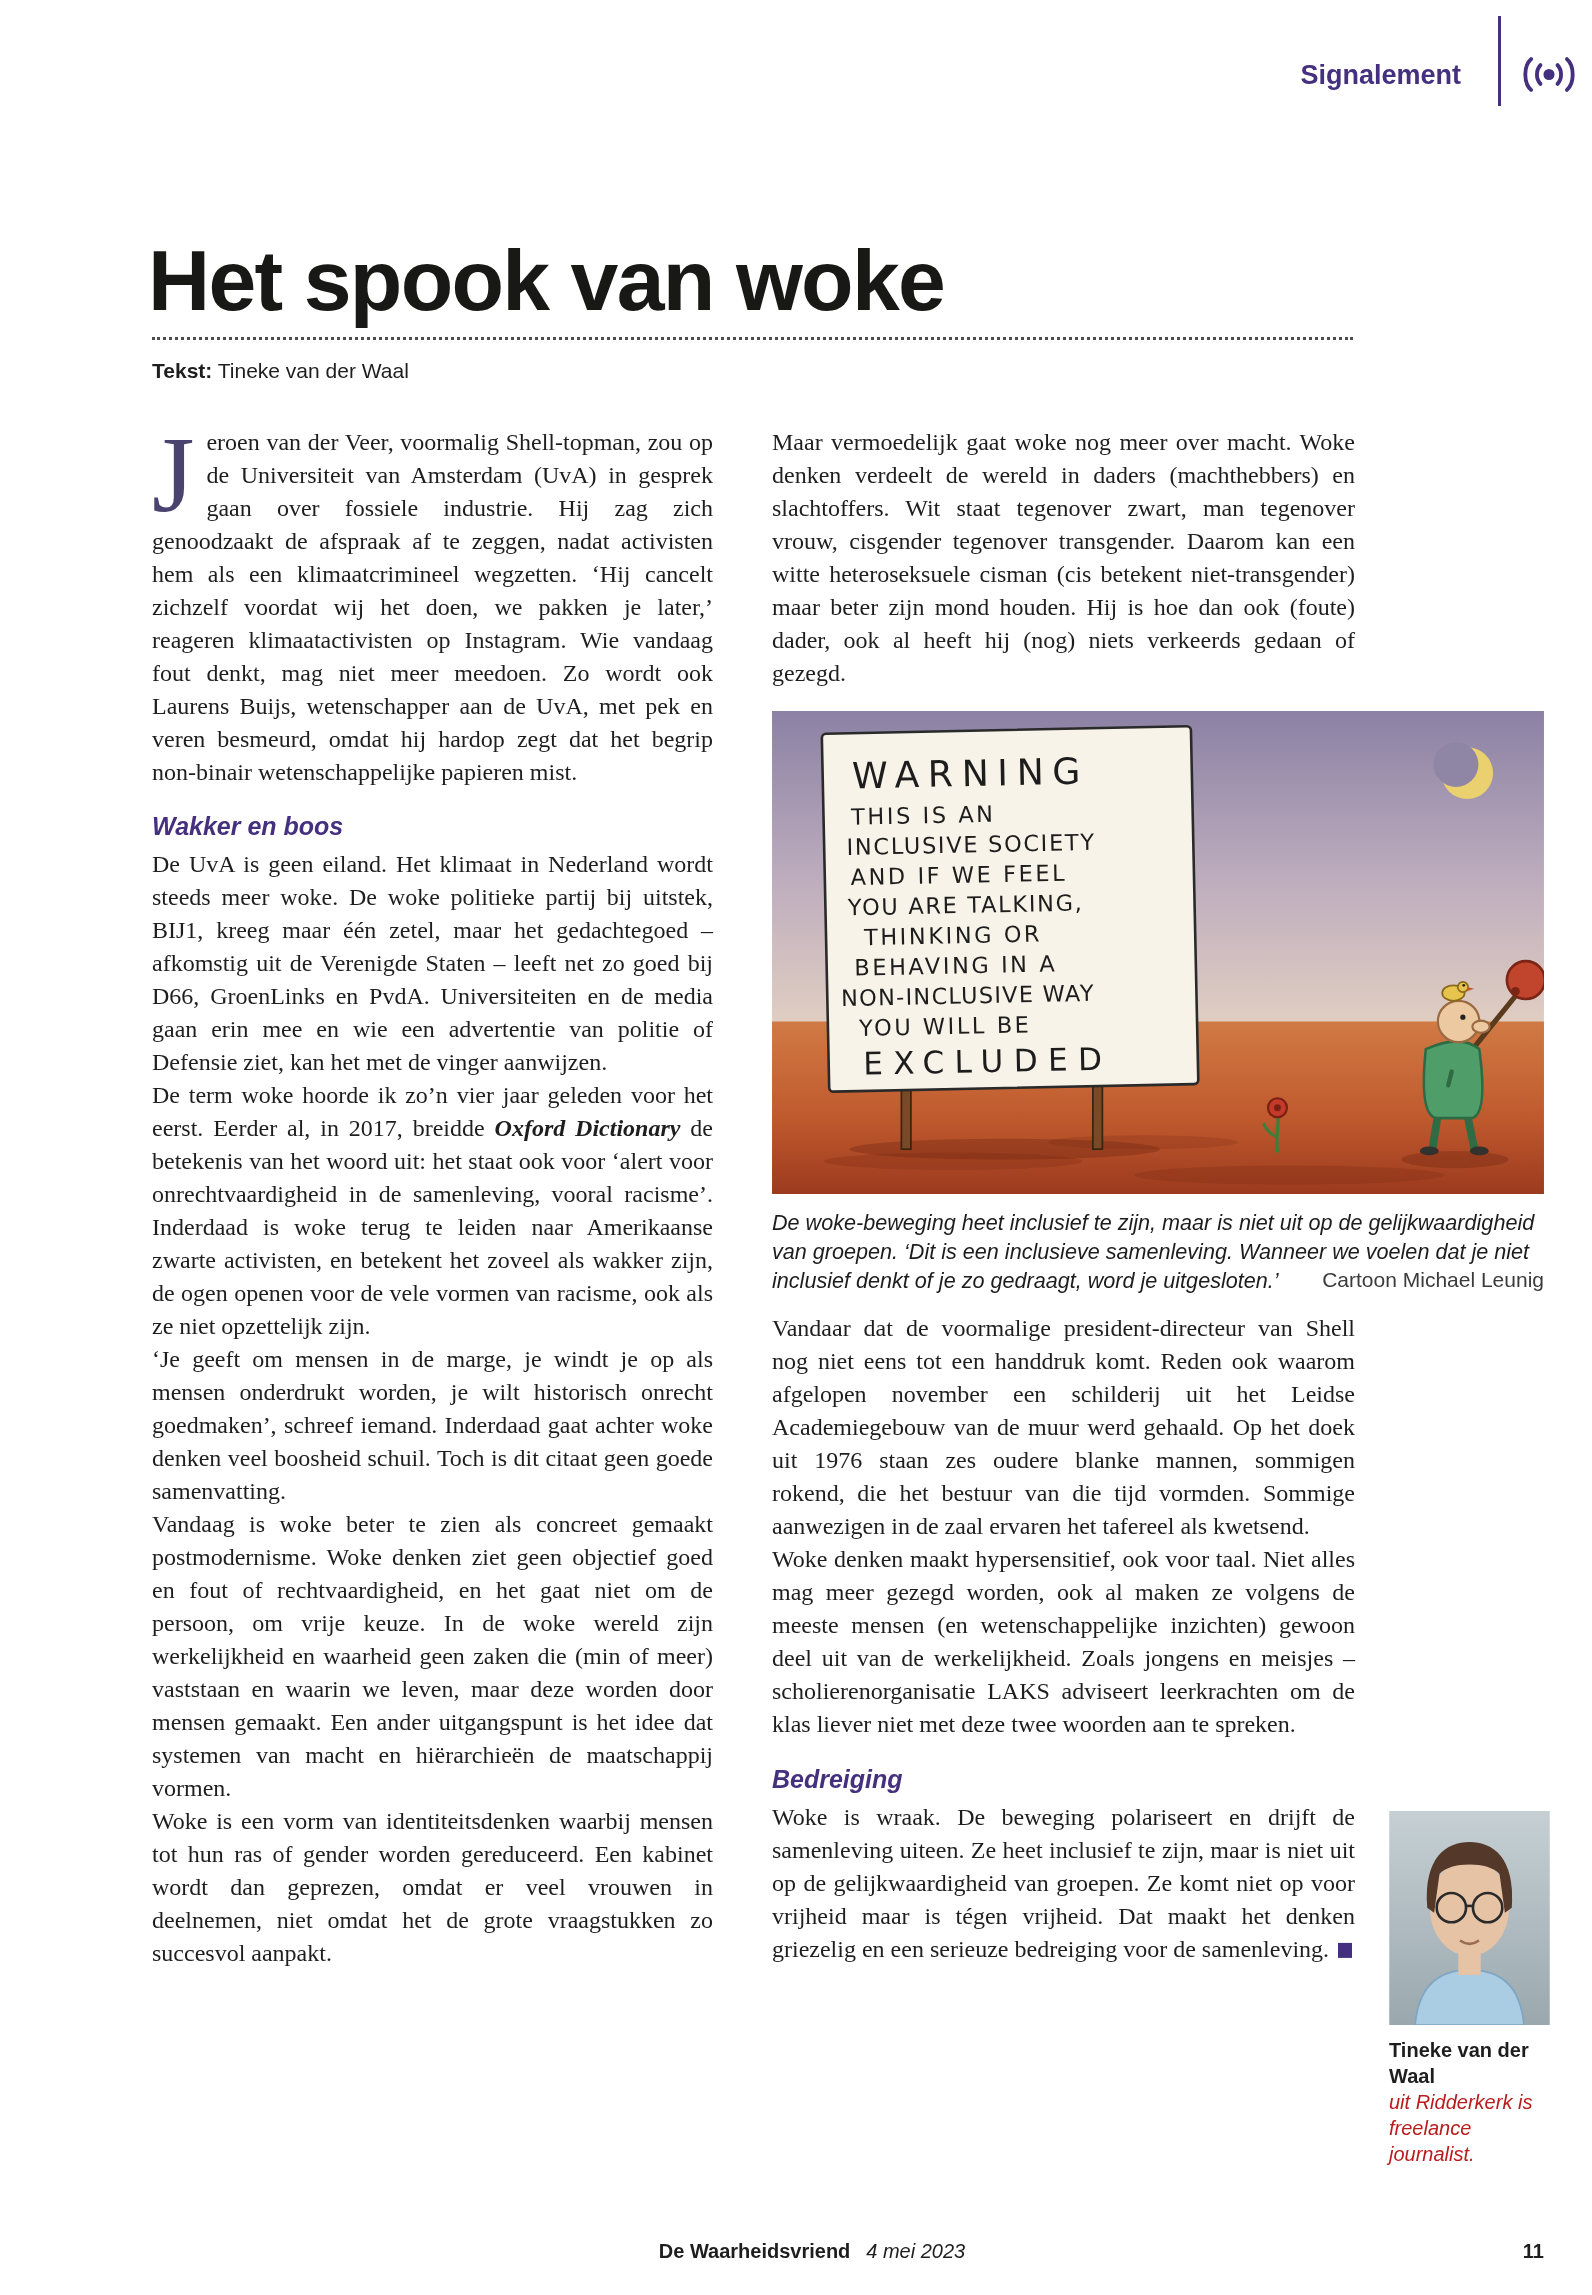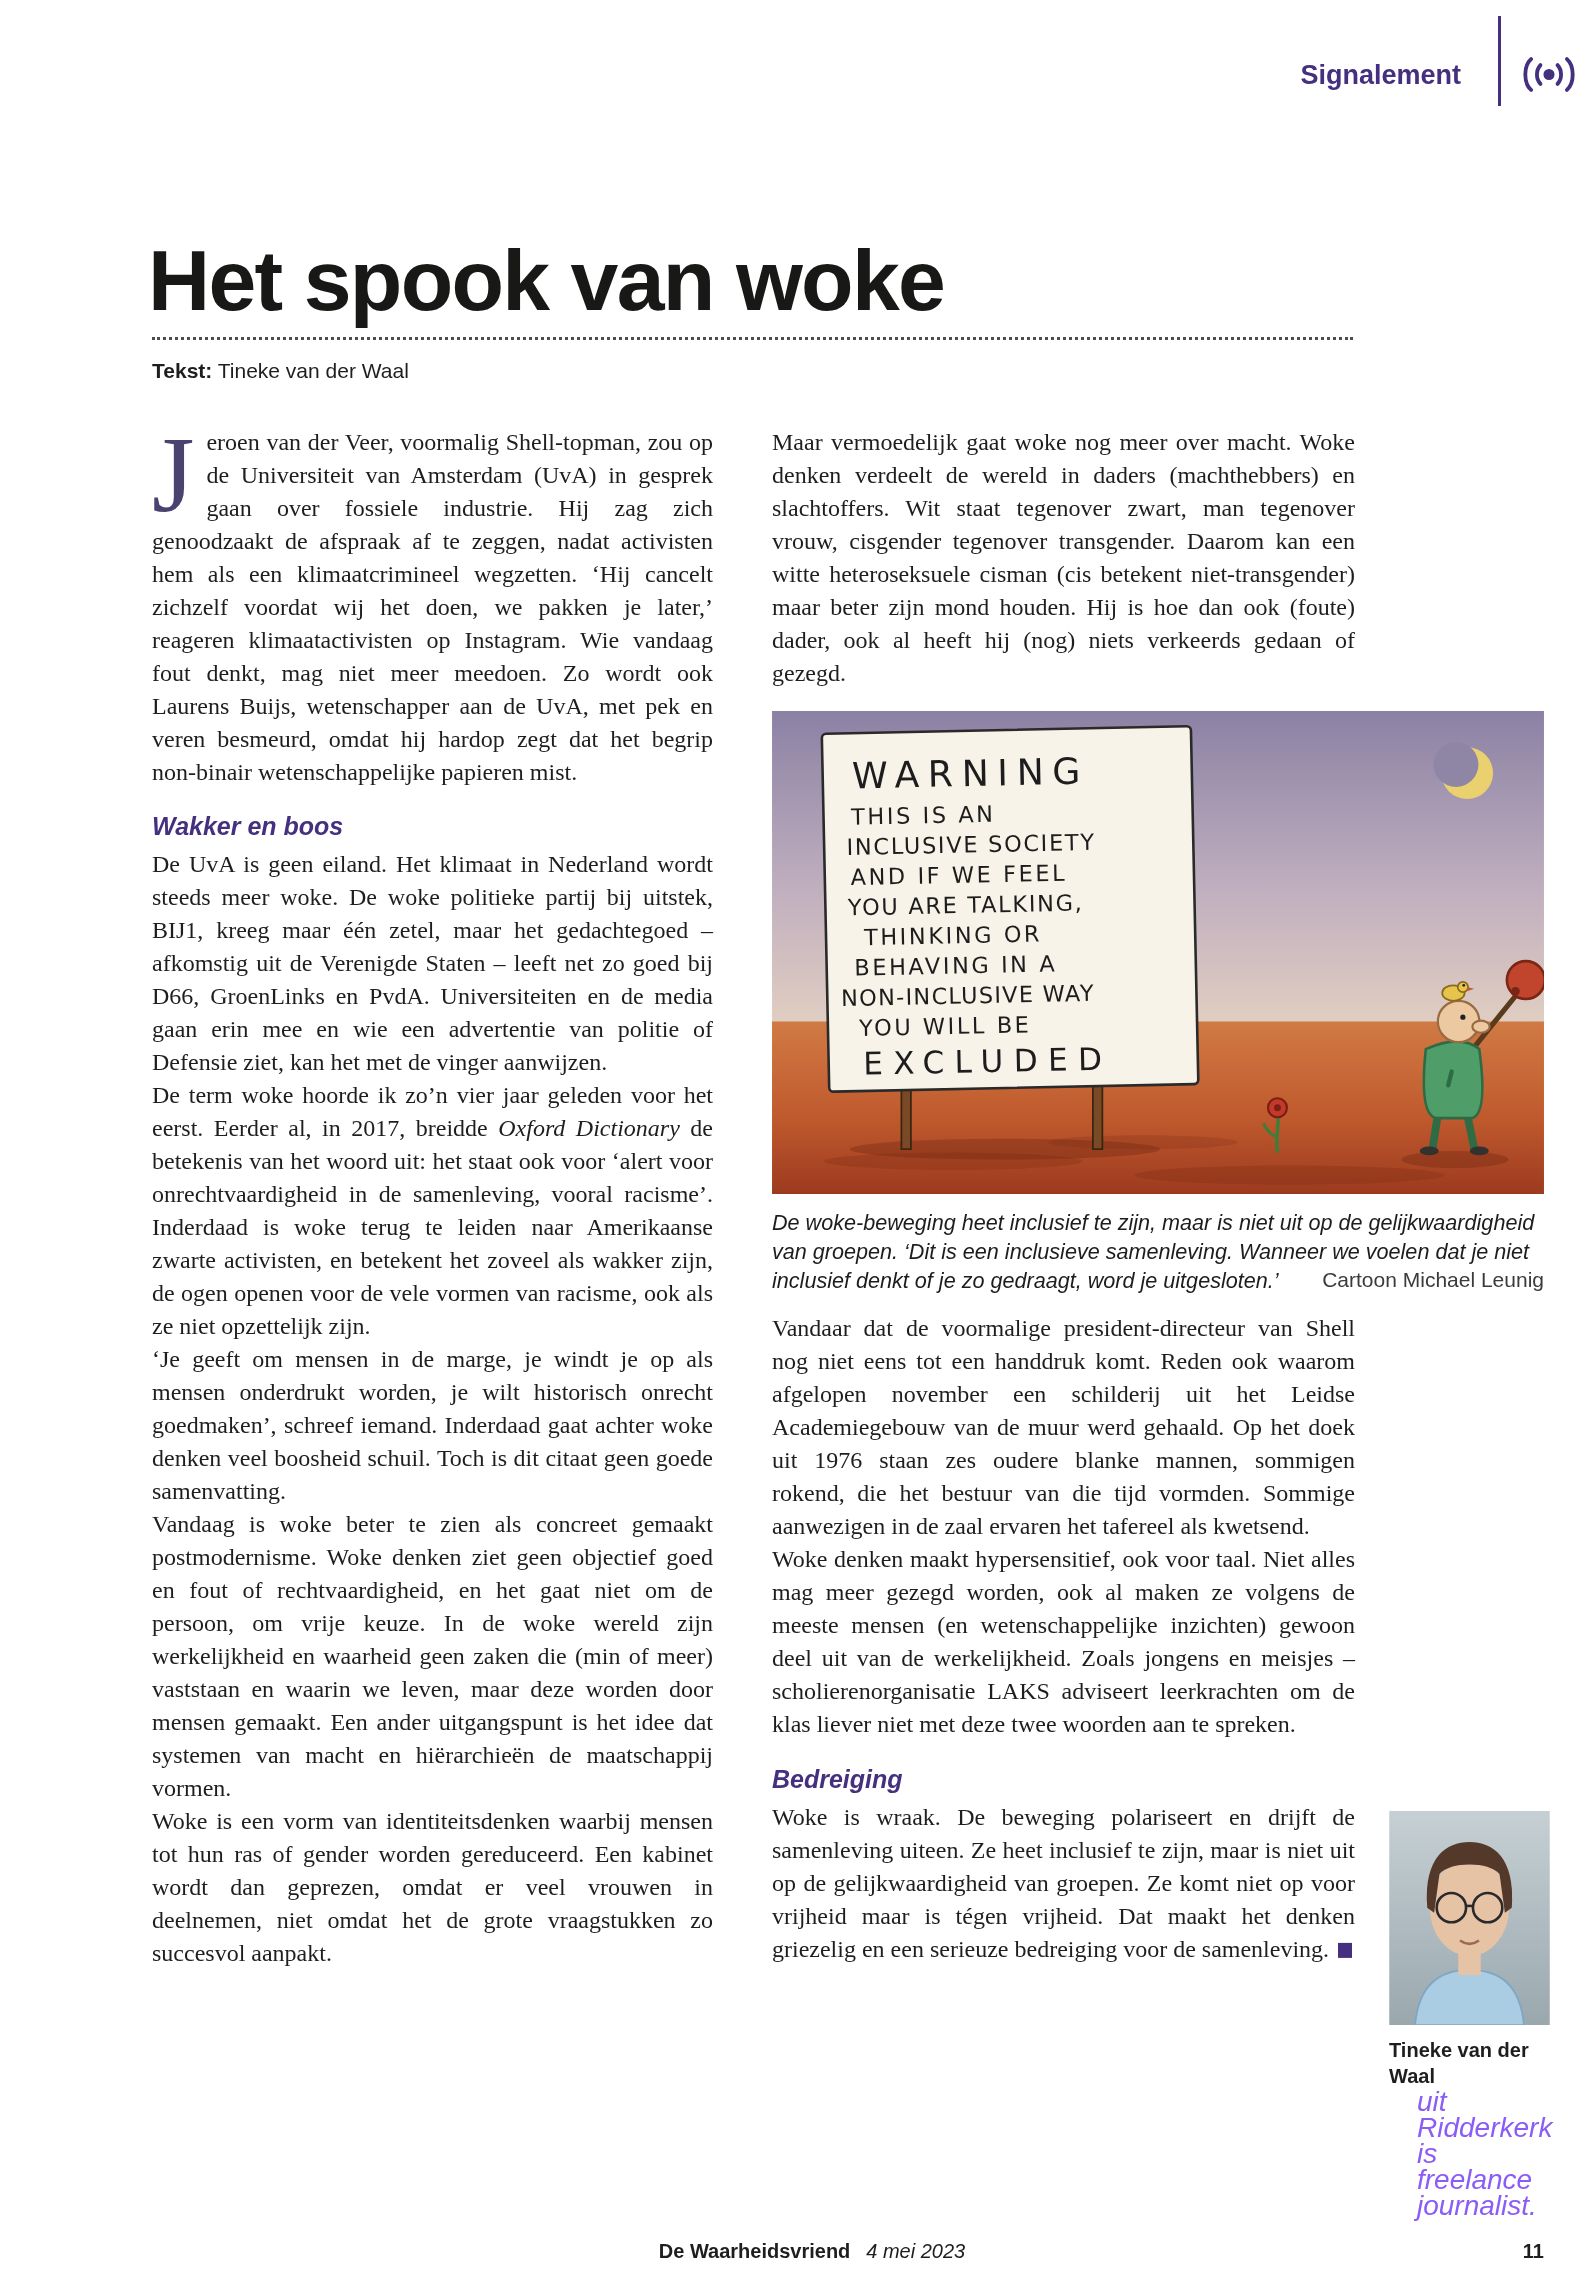--- a/index.html
+++ b/index.html
@@ -30,36 +30,36 @@
   .body p{margin:0;font-size:24px;line-height:33px;text-align:justify;}
   .subhead{
     font-family:"Liberation Sans",sans-serif;font-style:italic;font-weight:bold;
     font-size:25px;color:#44307e;margin:22.4px 0 7px 0;line-height:1.2;
   }
   .subhead.first{margin-top:1.7px;}
   .dropcap{
     float:left;font-family:"Liberation Serif",serif;font-size:109px;line-height:90px;
     padding:3.5px 12px 0 0;color:#4a4370;
   }
-  .it{font-style:italic;}
+  .it{font-style:italic;font-weight:bold;}
   .endmark{display:inline-block;width:14.7px;height:14.7px;background:#44307e;margin-left:8.6px;transform:translateY(0.9px);}
   
   .cartoon-figure{margin:21px 0 17.3px 0;width:772px;}
   .cartoon-svg{display:block;width:772px;height:483px;}
   .cartoon-caption{
     position:relative;margin-top:14px;width:772px;
     font-family:"Liberation Sans",sans-serif;font-style:italic;font-size:21.6px;line-height:29px;color:#1d1d1d;
     text-align:left;
   }
   .cartoon-credit{position:absolute;right:0;bottom:0.9px;font-style:normal;font-size:21px;color:#3b3b3b;}
   
   .author-box{position:absolute;top:1811px;left:1389px;width:161px;font-family:"Liberation Sans",sans-serif;}
   .author-photo{display:block;width:161px;height:214px;}
   .author-name{font-weight:bold;font-size:20px;margin-top:12px;line-height:26px;color:#1e1e1e;}
-  .author-desc{font-style:italic;font-size:28px;line-height:26px;color:#8b5cf6;margin-left:28px;}
+  .author-desc{font-style:italic;font-size:20px;line-height:26px;color:#b91c1c;}
   
   .footer{position:absolute;top:2240px;left:16px;width:1592px;text-align:center;font-family:"Liberation Sans",sans-serif;font-size:20px;color:#1e1e1e;}
   .footer .brand{font-weight:bold;}
   .footer .date{font-style:italic;margin-left:10.4px;}
   .page-number{position:absolute;top:2240px;right:48px;font-family:"Liberation Sans",sans-serif;font-weight:bold;font-size:20px;color:#1e1e1e;}
 </style>
 </head>
 <body>
 
 <div class="page">

